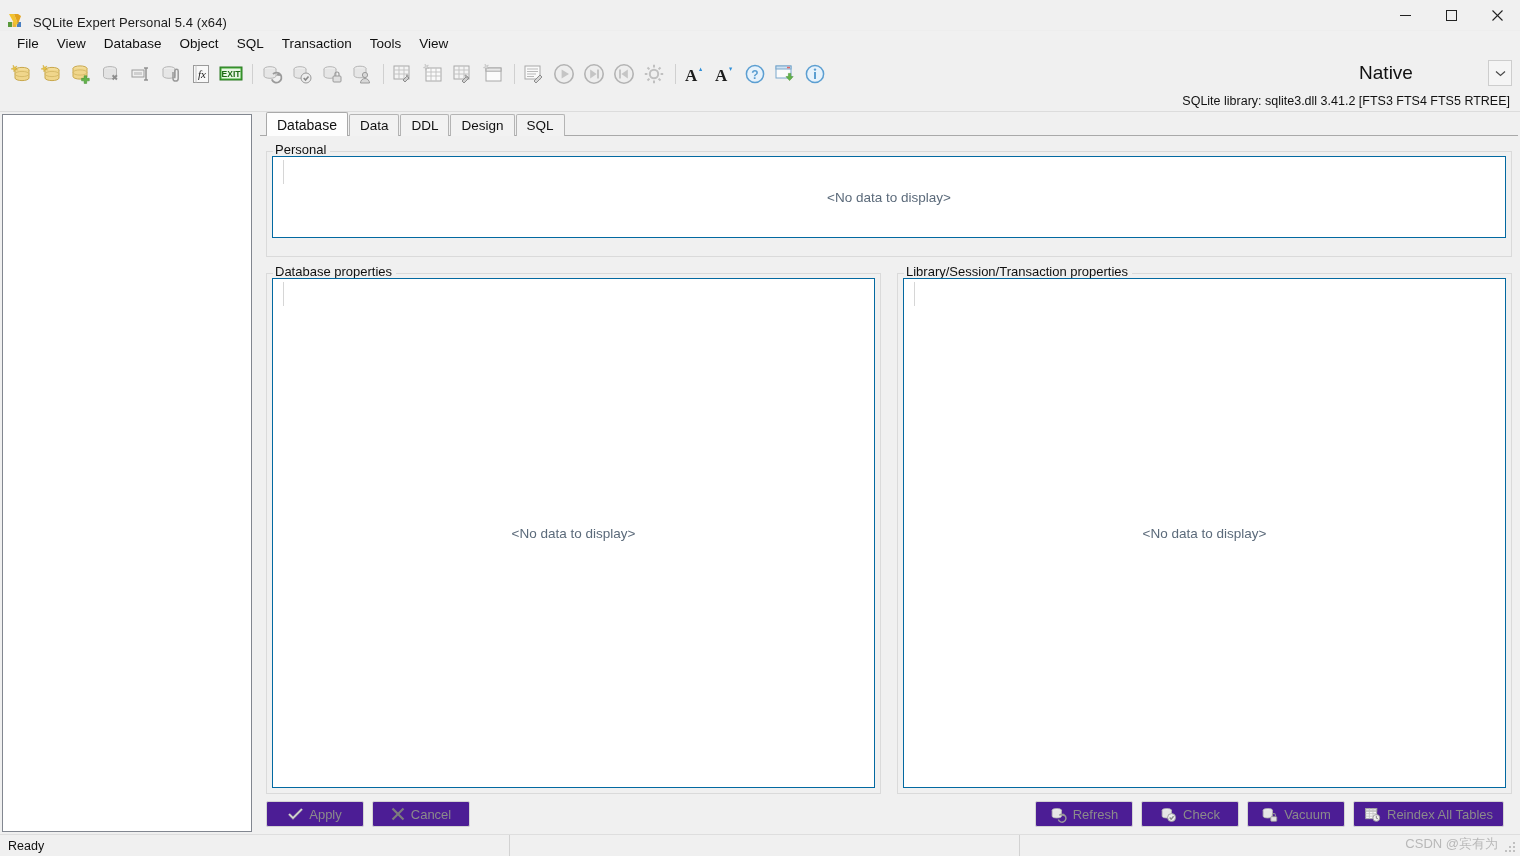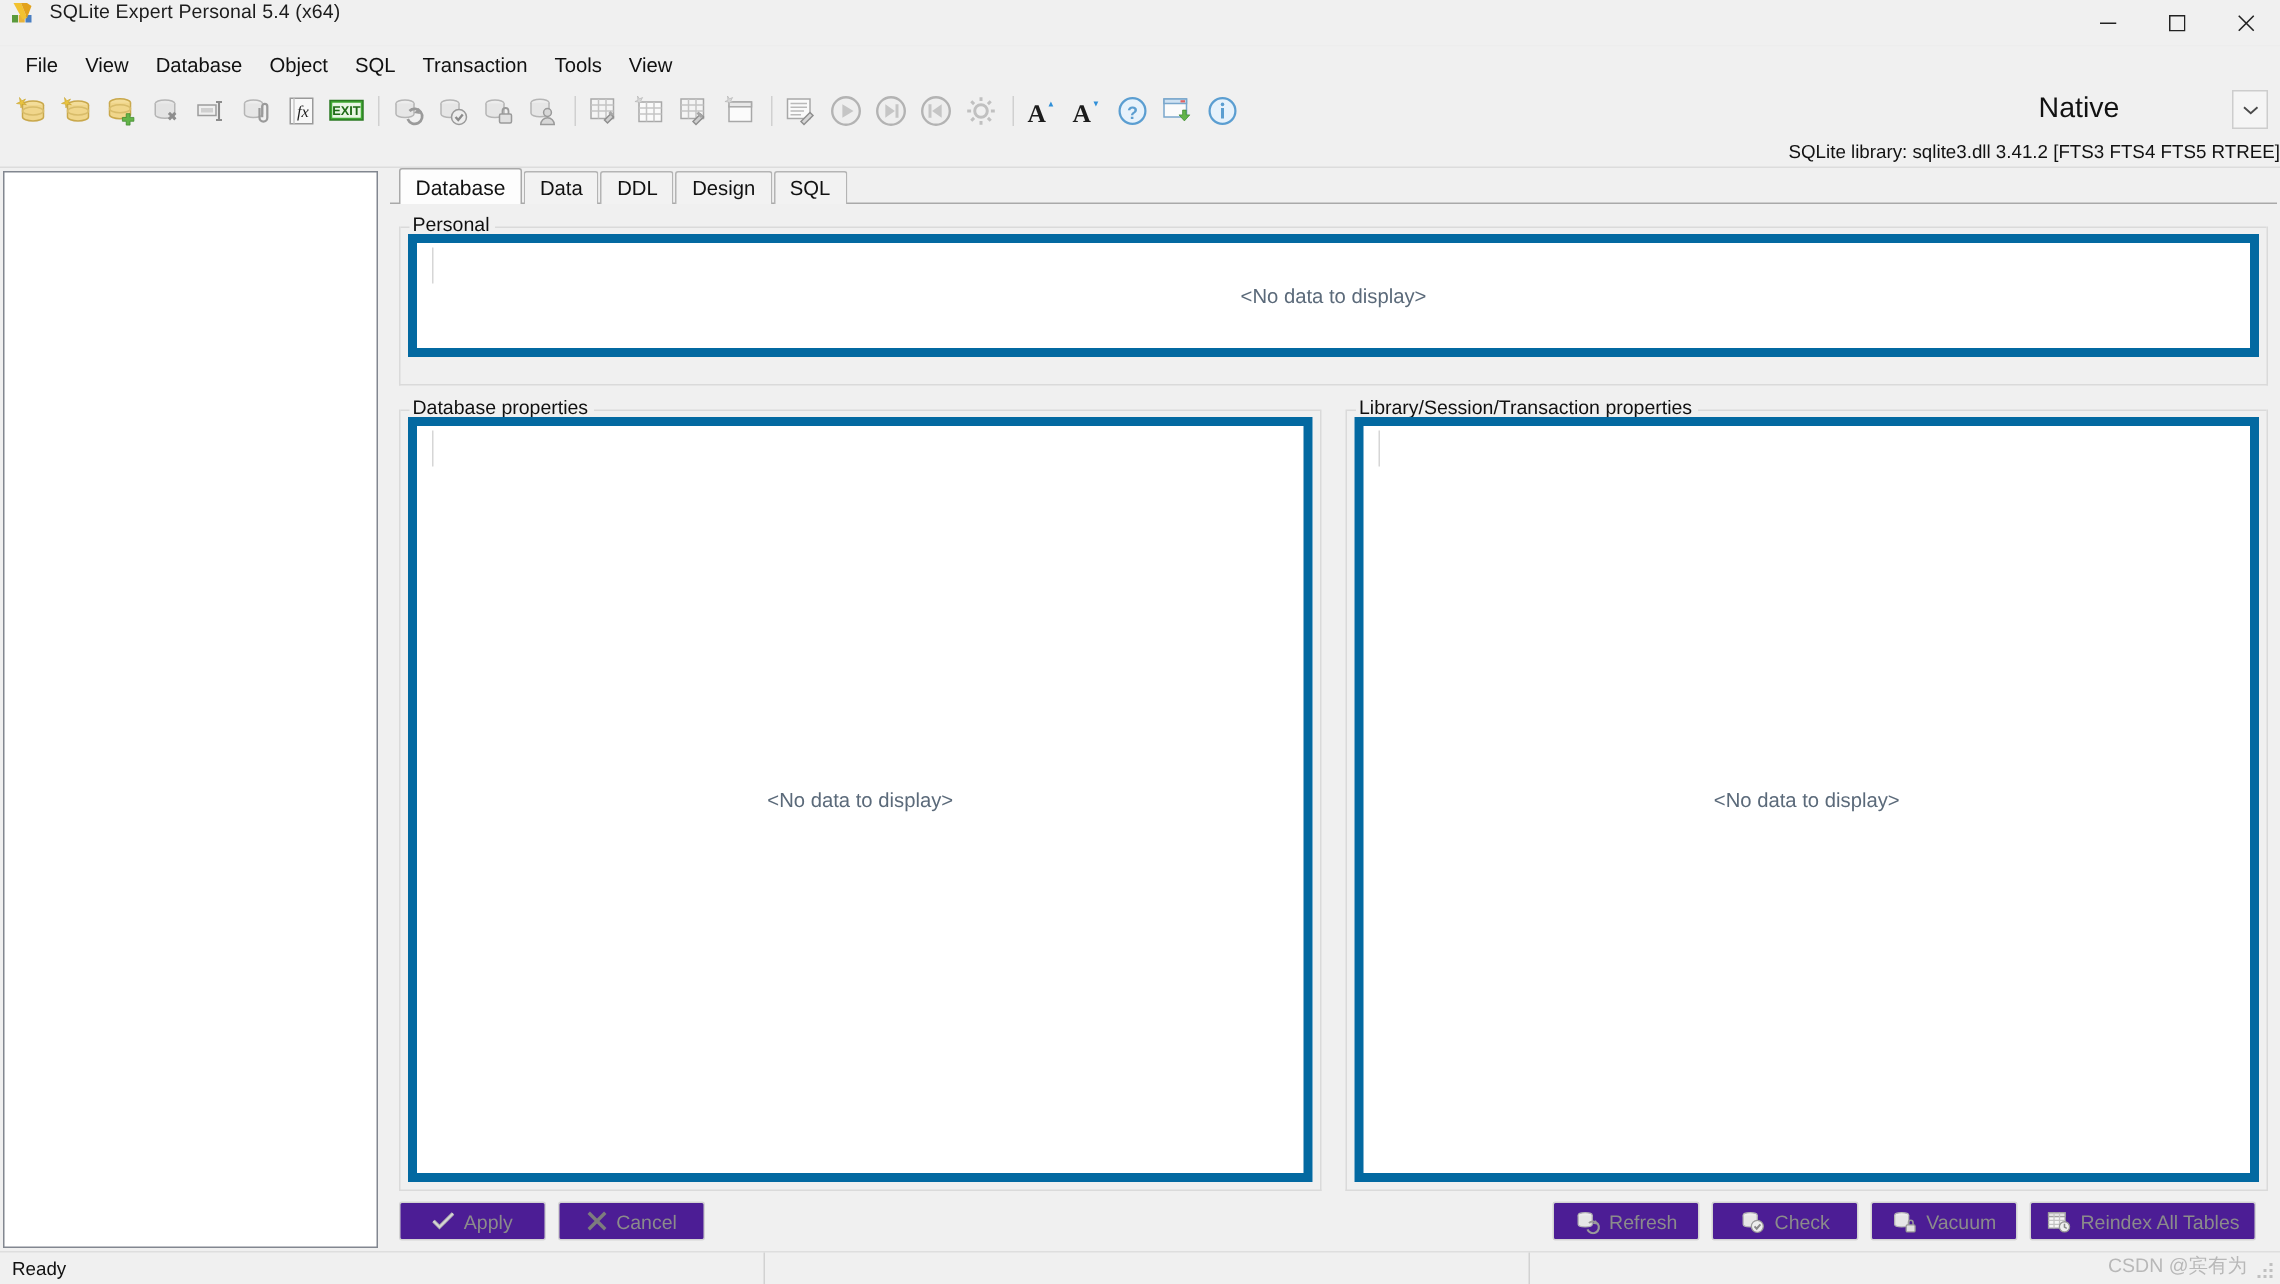--- a/index.html
+++ b/index.html
@@ -18,21 +18,21 @@
     display: flex;
     flex-direction: column;
     background: #f0f0f0;
   }
 
   
   .titlebar {
     height: 31px;
     background: #f0f0f0;
     display: flex;
-    align-items: flex-start;
+    align-items: flex-end;
     position: relative;
     flex: 0 0 31px;
     border-bottom: 1px solid #ededed;
   }
   .title-icon {
     width: 18px; height: 18px;
     margin-left: 7px; margin-right: 8px;
     position: relative;
     flex: 0 0 18px;
   }
@@ -114,20 +114,21 @@
   }
 
   
   .libstrip {
     height: 21px;
     flex: 0 0 21px;
     background: #f0f0f0;
     display: flex;
     align-items: center;
     justify-content: flex-end;
+    padding-right: 10px;
     font-size: 12.5px;
     color: #111;
     border-bottom: 1px solid #dcdcdc;
   }
 
   
   .body-area {
     flex: 1 1 auto;
     display: flex;
     min-height: 0;
@@ -218,21 +219,21 @@
     white-space: nowrap;
   }
   .groupbox > .gb-topline-right {
     position: absolute;
     top: 0; right: 0; left: 0;
     height: 1px;
     background: #dadada;
   }
   .grid {
     background: #ffffff;
-    border: 6px solid #0369a1;
+    border: 1px solid #0369a1;
     position: relative;
     width: 100%;
     height: 100%;
     display: flex;
     align-items: center;
     justify-content: center;
     overflow: hidden;
   }
   .grid .col-divider {
     position: absolute;

